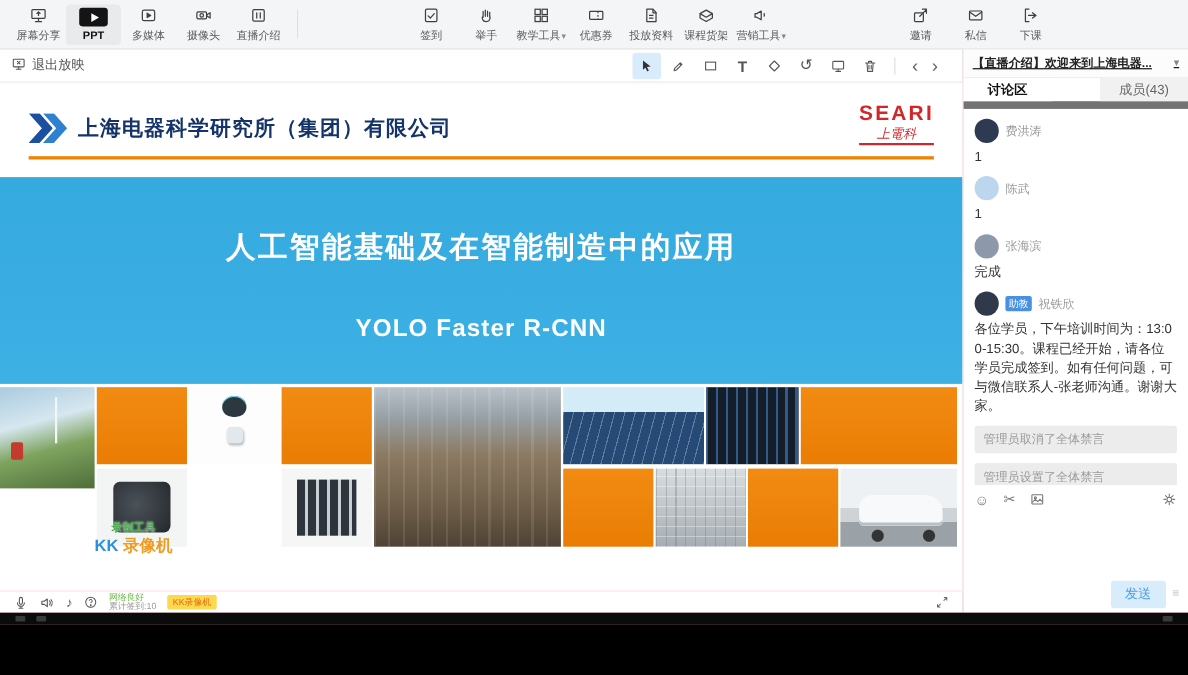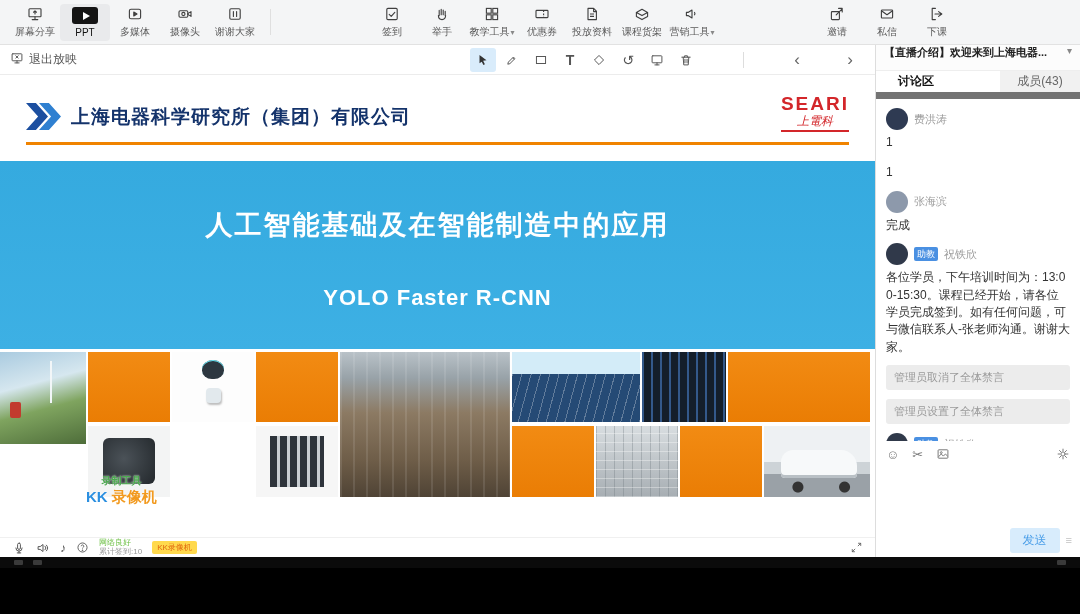--- a/index.html
+++ b/index.html
@@ -7,34 +7,34 @@
   body{font-family:"Liberation Sans","DejaVu Sans",sans-serif;background:#000;}
   .app{width:1080px;height:568px;display:flex;flex-direction:column;background:#fca5a5;}
 
   
   .topbar{flex:0 0 45px;background:#f4f5f6;border-bottom:1px solid #e2e2e2;display:flex;align-items:center;padding:0 118px 0 10px;}
   .tb-group{display:flex;align-items:center;}
   .tbtn{width:50px;display:flex;flex-direction:column;align-items:center;gap:2px;cursor:pointer;padding:3px 0;}
   .tbtn.active{background:#e9eaec;border-radius:4px;}
   .tico{height:18px;display:flex;align-items:center;justify-content:center;}
   .tlabel{font-size:10px;color:#5a5a5a;white-space:nowrap;display:flex;align-items:center;gap:1px;}
-  .tbtn.active .tlabel{color:#111;font-weight:normal;}
+  .tbtn.active .tlabel{color:#111;font-weight:bold;}
   .caret{font-size:8px;color:#888;}
   .ppt-box{width:26px;height:17px;background:#141414;border-radius:3px;display:flex;align-items:center;justify-content:center;}
   .ppt-tri{width:0;height:0;border-left:7px solid #fff;border-top:4.5px solid transparent;border-bottom:4.5px solid transparent;margin-left:2px;}
   .vsep{width:1px;height:26px;background:#dfdfdf;margin:0 10px;}
   .grp-center{margin-left:86px;}
   .grp-right{margin-left:auto;}
 
   
   .main{flex:1;display:flex;min-height:0;}
   .stage{width:875px;flex:0 0 875px;display:flex;flex-direction:column;min-width:0;}
 
   
-  .drawbar{flex:0 0 30px;background:#fff;border-bottom:1px solid #ececec;display:flex;align-items:center;padding:0 16px 0 10px;gap:35px;}
+  .drawbar{flex:0 0 30px;background:#fff;border-bottom:1px solid #ececec;display:flex;align-items:center;padding:0 16px 0 10px;}
   .exit-btn{display:flex;align-items:center;gap:5px;font-size:12px;color:#555;cursor:pointer;}
   .tools{margin-left:auto;display:flex;align-items:center;gap:3px;}
   .toolbtn{width:26px;height:24px;display:flex;align-items:center;justify-content:center;border-radius:3px;cursor:pointer;color:#555;font-size:14px;}
   .toolbtn.selected{background:#d9ecfb;}
   .ttool{font-weight:bold;font-size:14px;color:#555;}
   .navdiv{width:1px;height:16px;background:#ddd;margin:0 9px;}
   .navbtn{font-size:17px;color:#666;width:18px;text-align:center;cursor:pointer;line-height:1;}
 
   
   .slide{flex:1;background:#fff;position:relative;overflow:hidden;}
@@ -100,21 +100,21 @@
   .sico{color:#555;display:flex;align-items:center;cursor:pointer;}
   .music-g{font-size:12px;color:#555;}
   .netcol{display:flex;flex-direction:column;line-height:1.1;font-size:8px;}
   .net{color:#6abf40;}
   .signin{color:#999;}
   .ybadge{background:#ffd94d;color:#e06a10;font-size:8px;padding:1px 5px;border-radius:2px;}
   .sb-spacer{flex:1;}
 
   
   .sidebar{width:205px;flex:0 0 205px;background:#fff;border-left:1px solid #ddd;display:flex;flex-direction:column;min-height:0;}
-  .sb-header{flex:0 0 26px;display:flex;padding:0 8px;border-bottom:1px solid #eee;background:#fcfcfc;cursor:pointer;}
+  .sb-header{flex:0 0 26px;display:flex;align-items:center;padding:0 8px;border-bottom:1px solid #eee;background:#fcfcfc;cursor:pointer;text-decoration:underline;}
   .sb-title{font-size:11px;color:#222;font-weight:bold;white-space:nowrap;overflow:hidden;text-overflow:ellipsis;flex:1;}
   .sb-caret{color:#888;font-size:10px;margin-left:4px;}
   .sb-tabs{flex:0 0 28px;display:flex;border-bottom:7px solid #737373;gap:44px;}
   .sb-tab{flex:1;display:flex;align-items:center;justify-content:center;font-size:12px;color:#666;background:#f1f1f1;cursor:pointer;}
   .sb-tab.active{background:#fff;color:#111;font-weight:bold;}
   .sb-msgs{flex:1;overflow:hidden;padding:9px 10px 4px;display:flex;flex-direction:column;gap:9px;}
   .msg-head{display:flex;align-items:center;gap:6px;}
   .avatar{width:22px;height:22px;border-radius:50%;flex:0 0 22px;background:#445;}
   .badge{background:#4a90e2;color:#fff;font-size:9px;padding:0 3px;border-radius:2px;line-height:14px;height:14px;}
   .mname{font-size:11px;color:#9b9b9b;}
@@ -176,21 +176,21 @@
         </span>
         <span class="tlabel">摄像头</span>
       </div>
       <div class="tbtn">
         <span class="tico">
           <svg width="16" height="16" viewBox="0 0 20 20" fill="none" stroke="#3f3f3f" stroke-width="1.4" stroke-linecap="round">
               <rect x="3.5" y="3.5" width="13" height="13" rx="1.5"></rect>
               <path d="M8 7v6M12 7v6"></path>
             </svg>
         </span>
-        <span class="tlabel">谢谢大家</span>
+        <span class="tlabel">直播介绍</span>
       </div>
     </div>
 
     <div class="vsep"></div>
 
     <div class="tb-group grp-center">
       <div class="tbtn">
         <span class="tico">
           <svg width="16" height="16" viewBox="0 0 20 20" fill="none" stroke="#3f3f3f" stroke-width="1.4" stroke-linecap="round" stroke-linejoin="round">
               <rect x="3.5" y="3" width="13" height="14" rx="1.5"></rect>
@@ -440,20 +440,24 @@
 
       <div class="sb-msgs">
         <div class="msg">
           <div class="msg-head">
             <span class="avatar" style="background: rgb(46, 58, 82);"></span>
             <span class="mname">费洪涛</span>
           </div>
           <div class="mtext">1</div>
         </div>
         <div class="msg">
+          <div class="msg-head">
+            <span class="avatar" style="background: rgb(188, 214, 238);"></span>
+            <span class="mname">陈武</span>
+          </div>
           <div class="mtext">1</div>
         </div>
         <div class="msg">
           <div class="msg-head">
             <span class="avatar" style="background: rgb(141, 153, 171);"></span>
             <span class="mname">张海滨</span>
           </div>
           <div class="mtext">完成</div>
         </div>
         <div class="msg">

